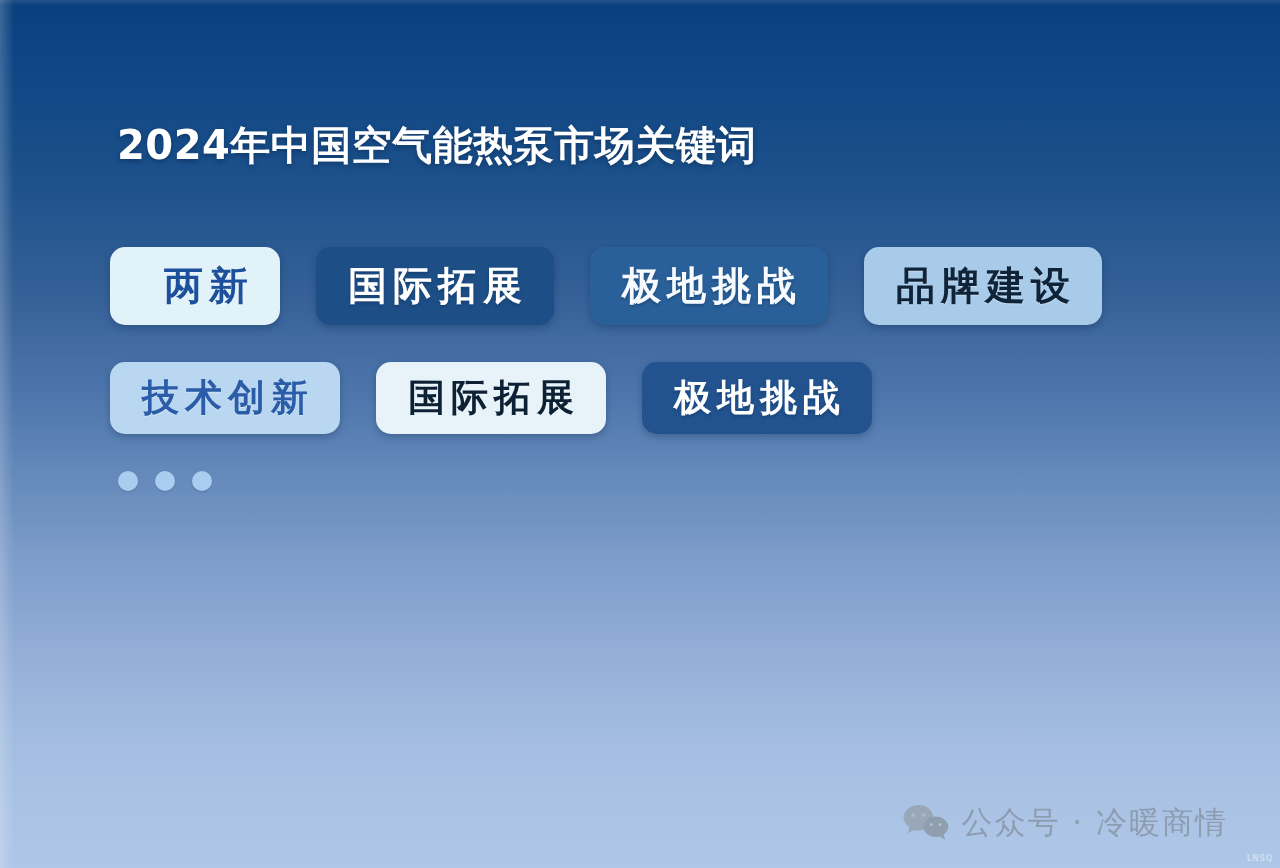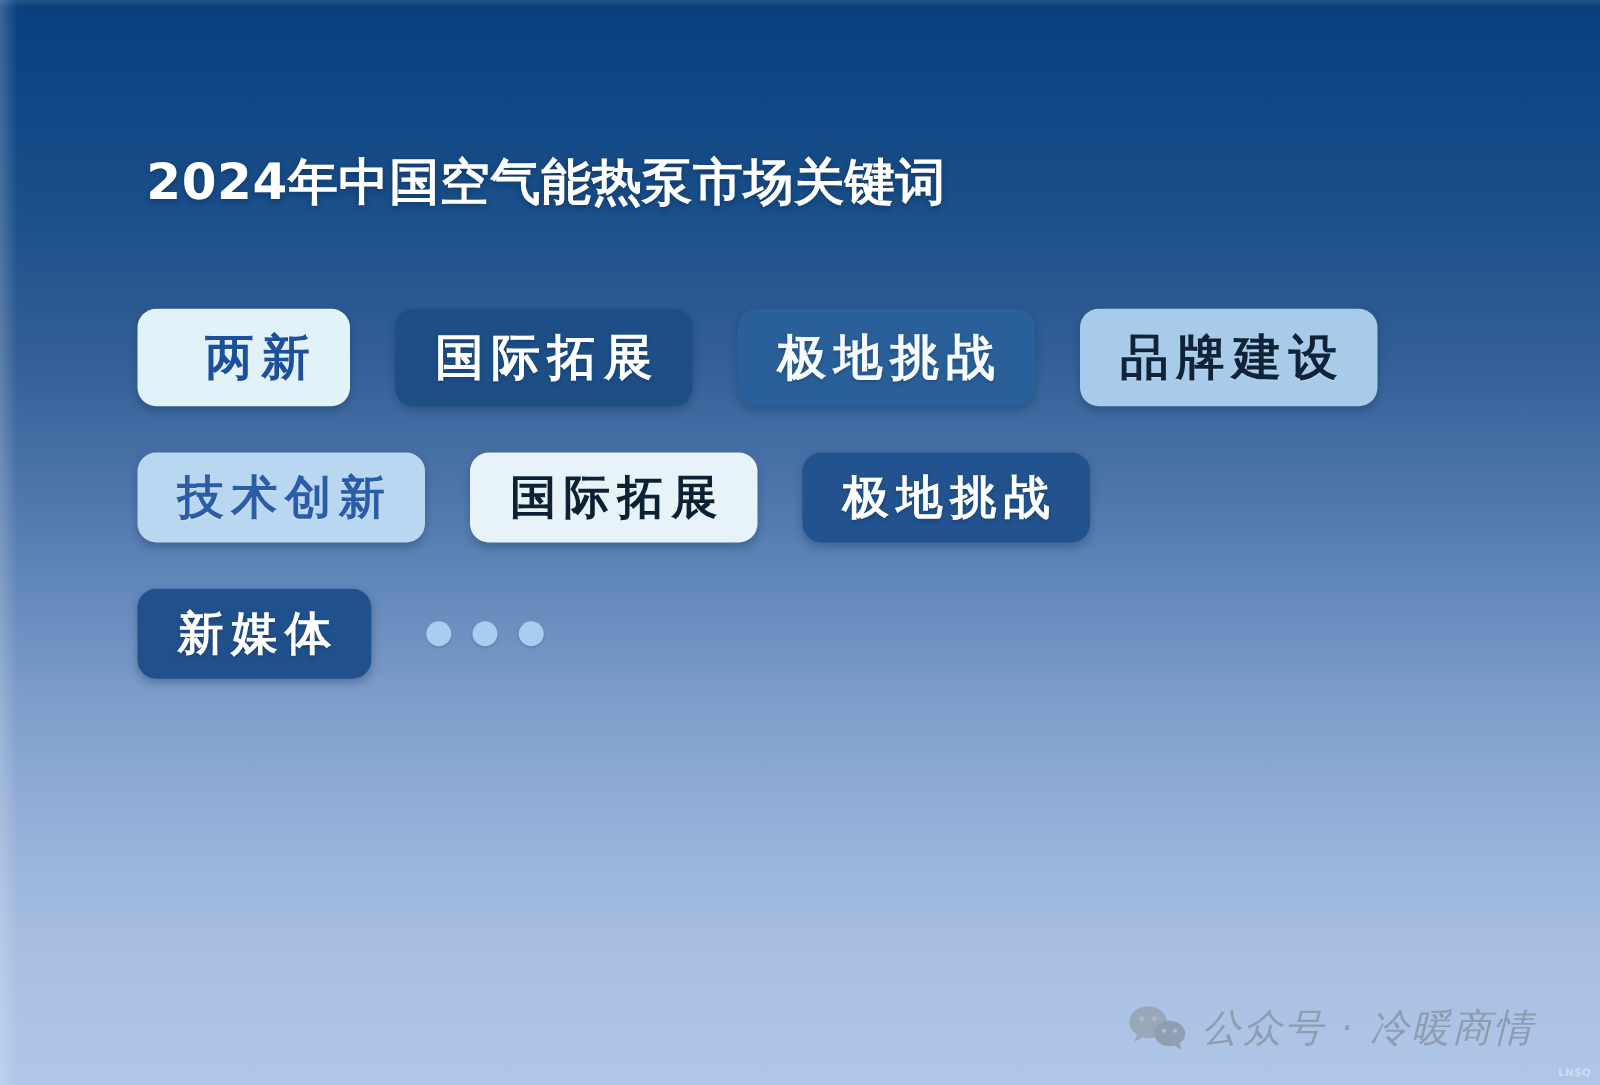--- a/index.html
+++ b/index.html
@@ -117,21 +117,20 @@
   .dot:last-child { margin-right: 0; }
 
   
   #watermark {
     position: absolute;
     right: 52px;
     bottom: 24px;
     display: flex;
     align-items: center;
     opacity: 0.62;
-    font-style: italic;
   }
   #wechat-icon {
     display: block;
     width: 46px;
     height: 40px;
     margin-right: 12px;
     flex: 0 0 auto;
   }
   #watermark-text {
     color: #7d8590;
@@ -170,21 +169,20 @@
       <span class="tag row1 dark-text" style="background: rgb(168, 203, 234); color: rgb(15, 36, 57);">品牌建设</span>
     </div>
 
     <div class="tag-row">
       <span class="tag row2 dark-text" style="background: rgb(186, 215, 241); color: rgb(42, 92, 168);">技术创新</span>
       <span class="tag row2 dark-text" style="background: rgb(231, 243, 248); color: rgb(13, 33, 53);">国际拓展</span>
       <span class="tag row2 light-text" style="background: rgb(34, 83, 142); color: rgb(255, 255, 255);">极地挑战</span>
     </div>
 
     <div class="tag-row">
-      <span class="tag row3 light-text" style="background: rgb(33, 81, 140); color: rgb(255, 255, 255);">新媒体</span>
       <span class="dots">
         <span class="dot" style="background: rgb(169, 205, 239);"></span>
         <span class="dot" style="background: rgb(169, 205, 239);"></span>
         <span class="dot" style="background: rgb(169, 205, 239);"></span>
       </span>
     </div>
 
   </div>
 
   <div id="watermark">

